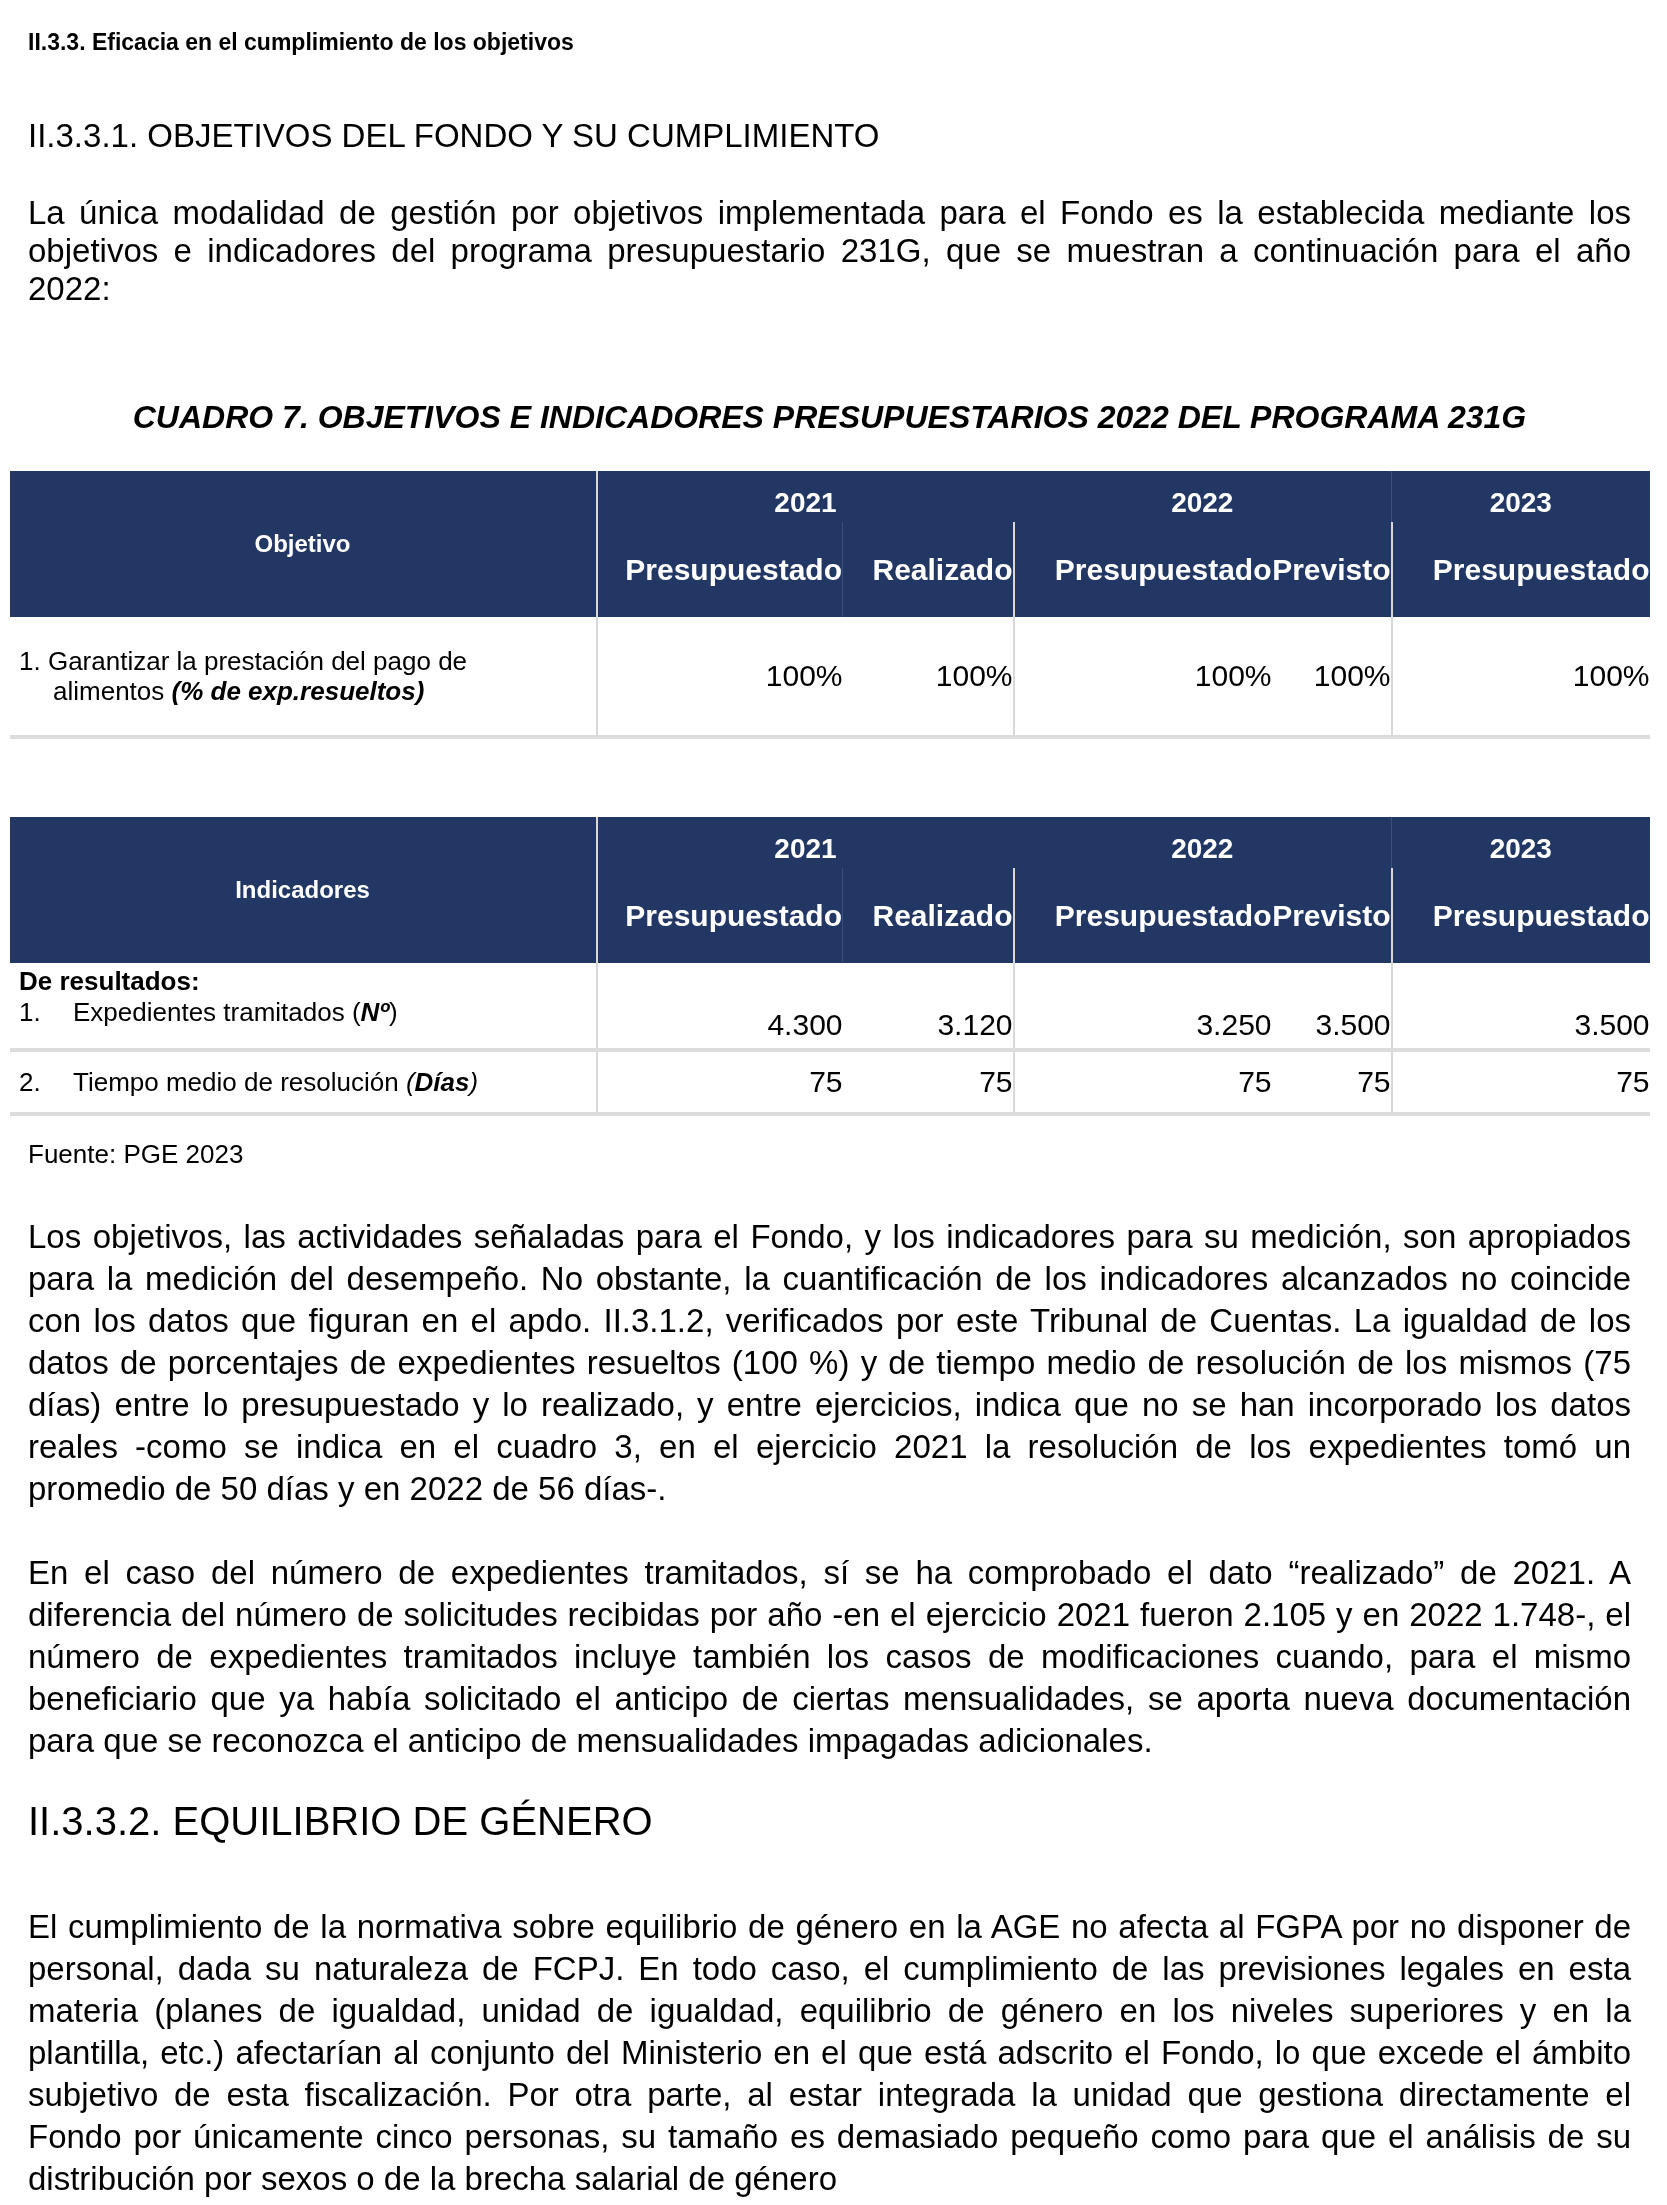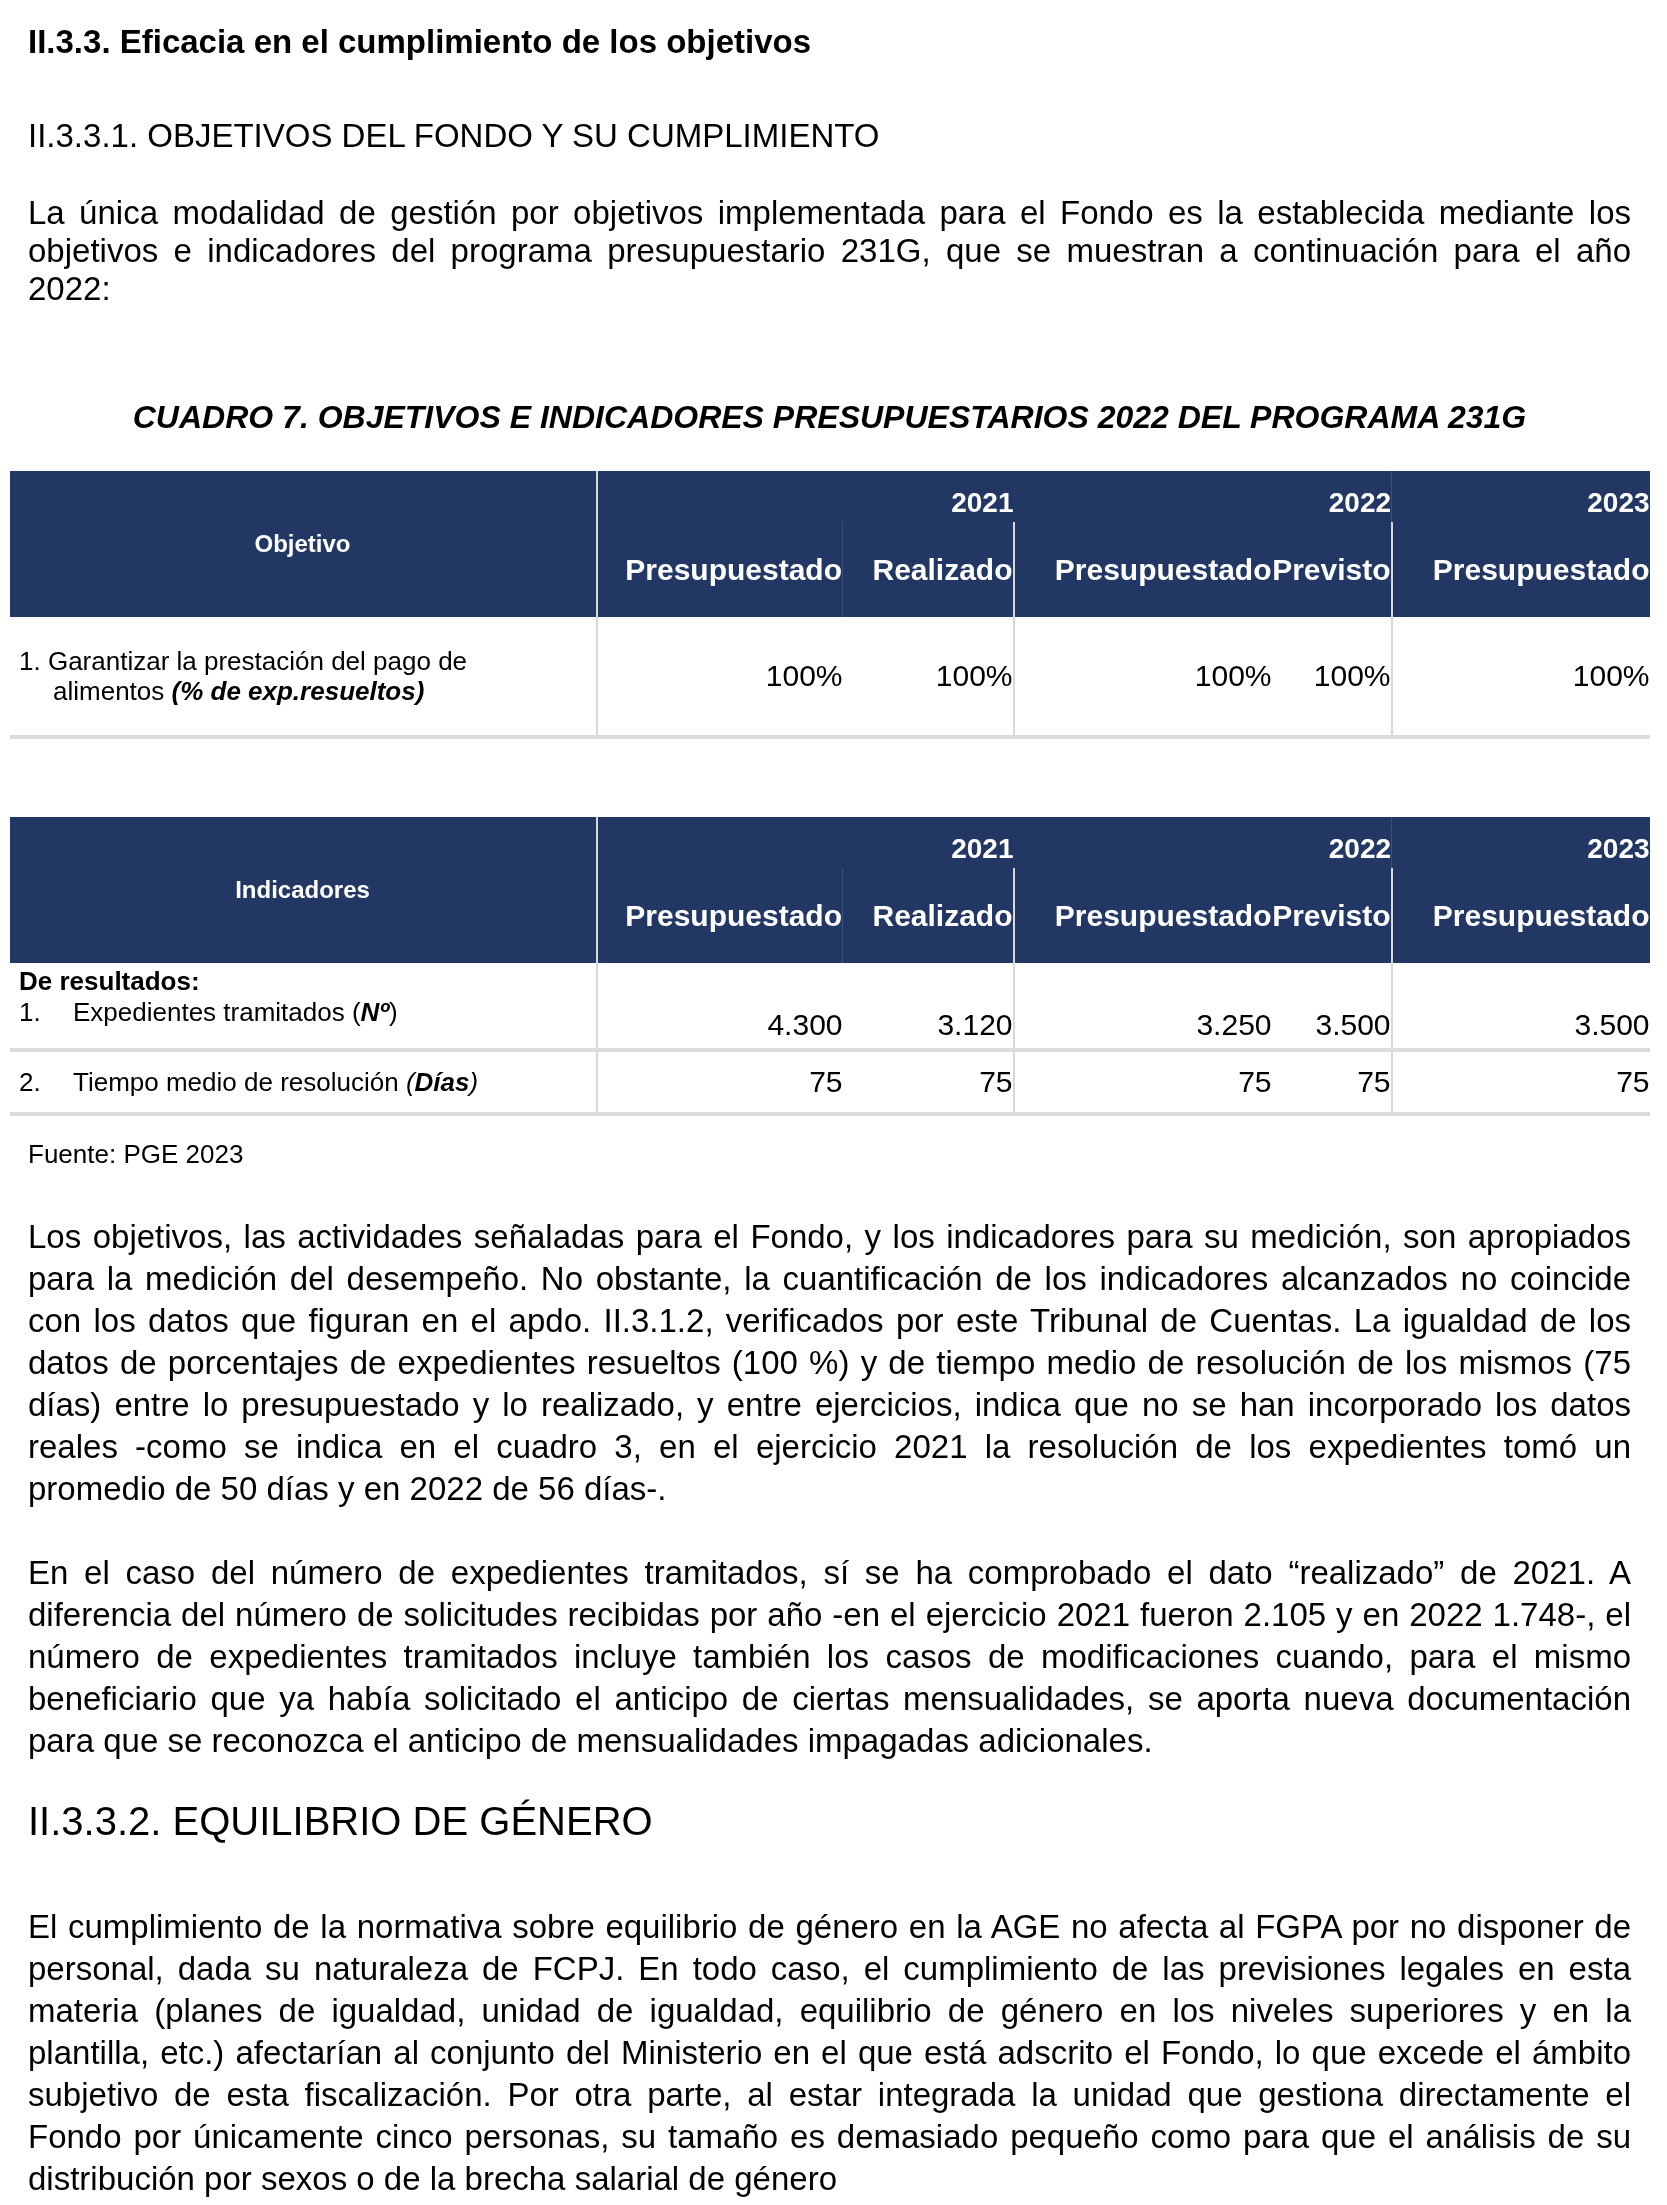--- a/index.html
+++ b/index.html
@@ -1,28 +1,28 @@
 <!DOCTYPE html>
 <html style="font-size:12.7px"><head>
 <meta charset="utf-8">
 <style>
   html, body { margin:0; padding:0; background:#ffffff; }
   body { width:1667px; height:2205px; position:relative; overflow:hidden;
          font-family:"Liberation Sans", sans-serif; color:#000; }
   .abs { position:absolute; }
-  .h1 { left:28px; top:22px; font-size:33px; font-weight:bold; line-height:40px; white-space:nowrap; }
+  .h1 { left:28px; top:22px; font-size:23px; font-weight:bold; line-height:40px; white-space:nowrap; }
   .h2 { left:28px; top:116px; font-size:33px; line-height:40px; white-space:nowrap; }
   .para { left:28px; width:1603px; font-size:33px; line-height:42px; text-align:justify; text-align-last:left; }
   .p-intro { top:194px; line-height:38px; }
   .cuadro { left:28px; width:1603px; top:397px; font-size:32px; font-weight:bold; text-align:center; line-height:40px; white-space:nowrap;font-style:italic; }
 
   table.t { position:absolute; left:9.5px; width:1639px; border-collapse:collapse; table-layout:fixed; }
   table.t th, table.t td { padding:0; }
   .hd { background:#223764; color:#fff; }
-  .yr { font-weight:bold; font-size:28px; text-align:right; vertical-align:bottom; height:48px; padding-bottom:3.2px !important; }
+  .yr { font-weight:bold; font-size:28px; text-align:center; vertical-align:bottom; height:48px; padding-bottom:3.2px !important; }
   .sub { font-size:30px; text-align:right; white-space:nowrap; vertical-align:middle; height:95px; border-top:0; }
   .objh { font-weight:bold; font-size:24px; text-align:center; vertical-align:middle; border-right:2.4px solid #d8d8d8; }
   .sep-l { border-left:2.4px solid #d8d8d8; }
   .sep-faint { border-left:0.8px solid #3a4f7c; }
   td.val { font-size:30px; text-align:right; }
   td.lab { font-size:26px; }
   tr.bt td { border-bottom:4px solid #dcdcdc; }
   .vline { border-left:2.4px solid #d8d8d8; }
   .fuente { left:28px; top:1138px; font-size:26px; line-height:32px; }
   .h2b { left:28px; top:1801px; font-size:40px; line-height:40px; white-space:nowrap; }

